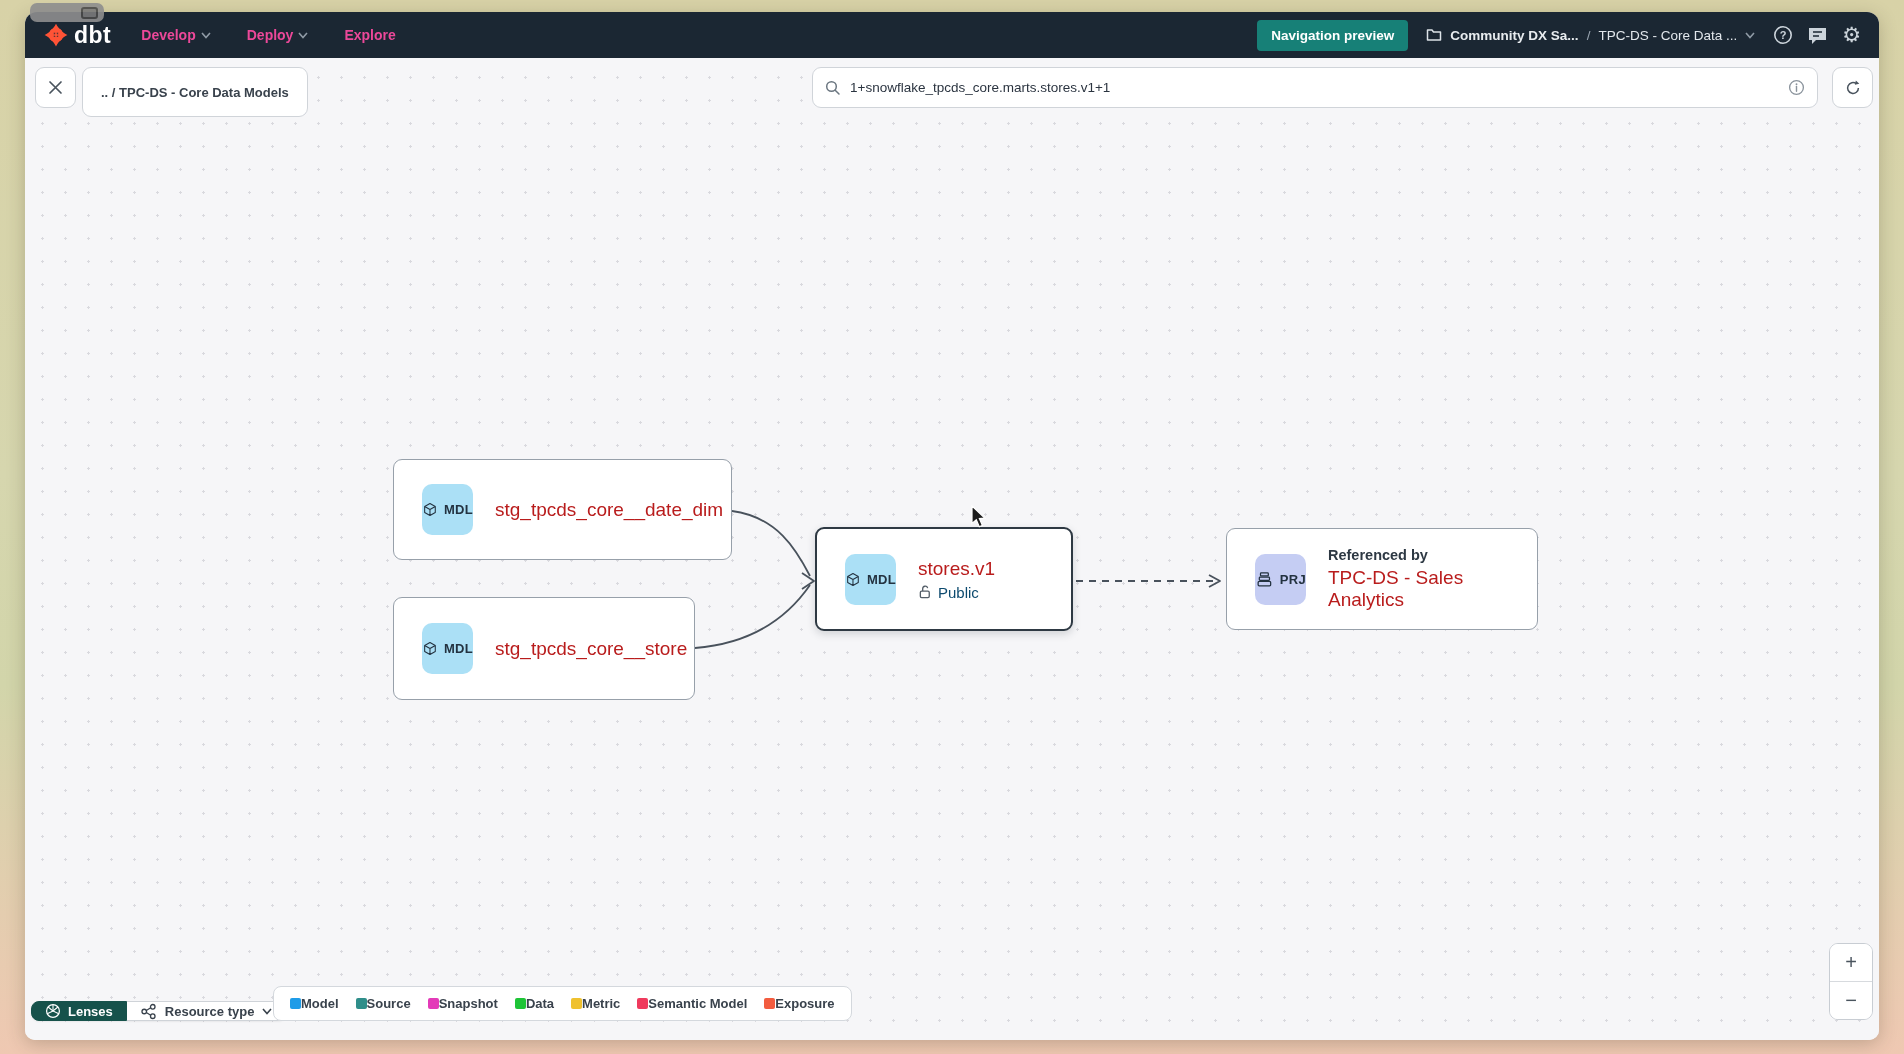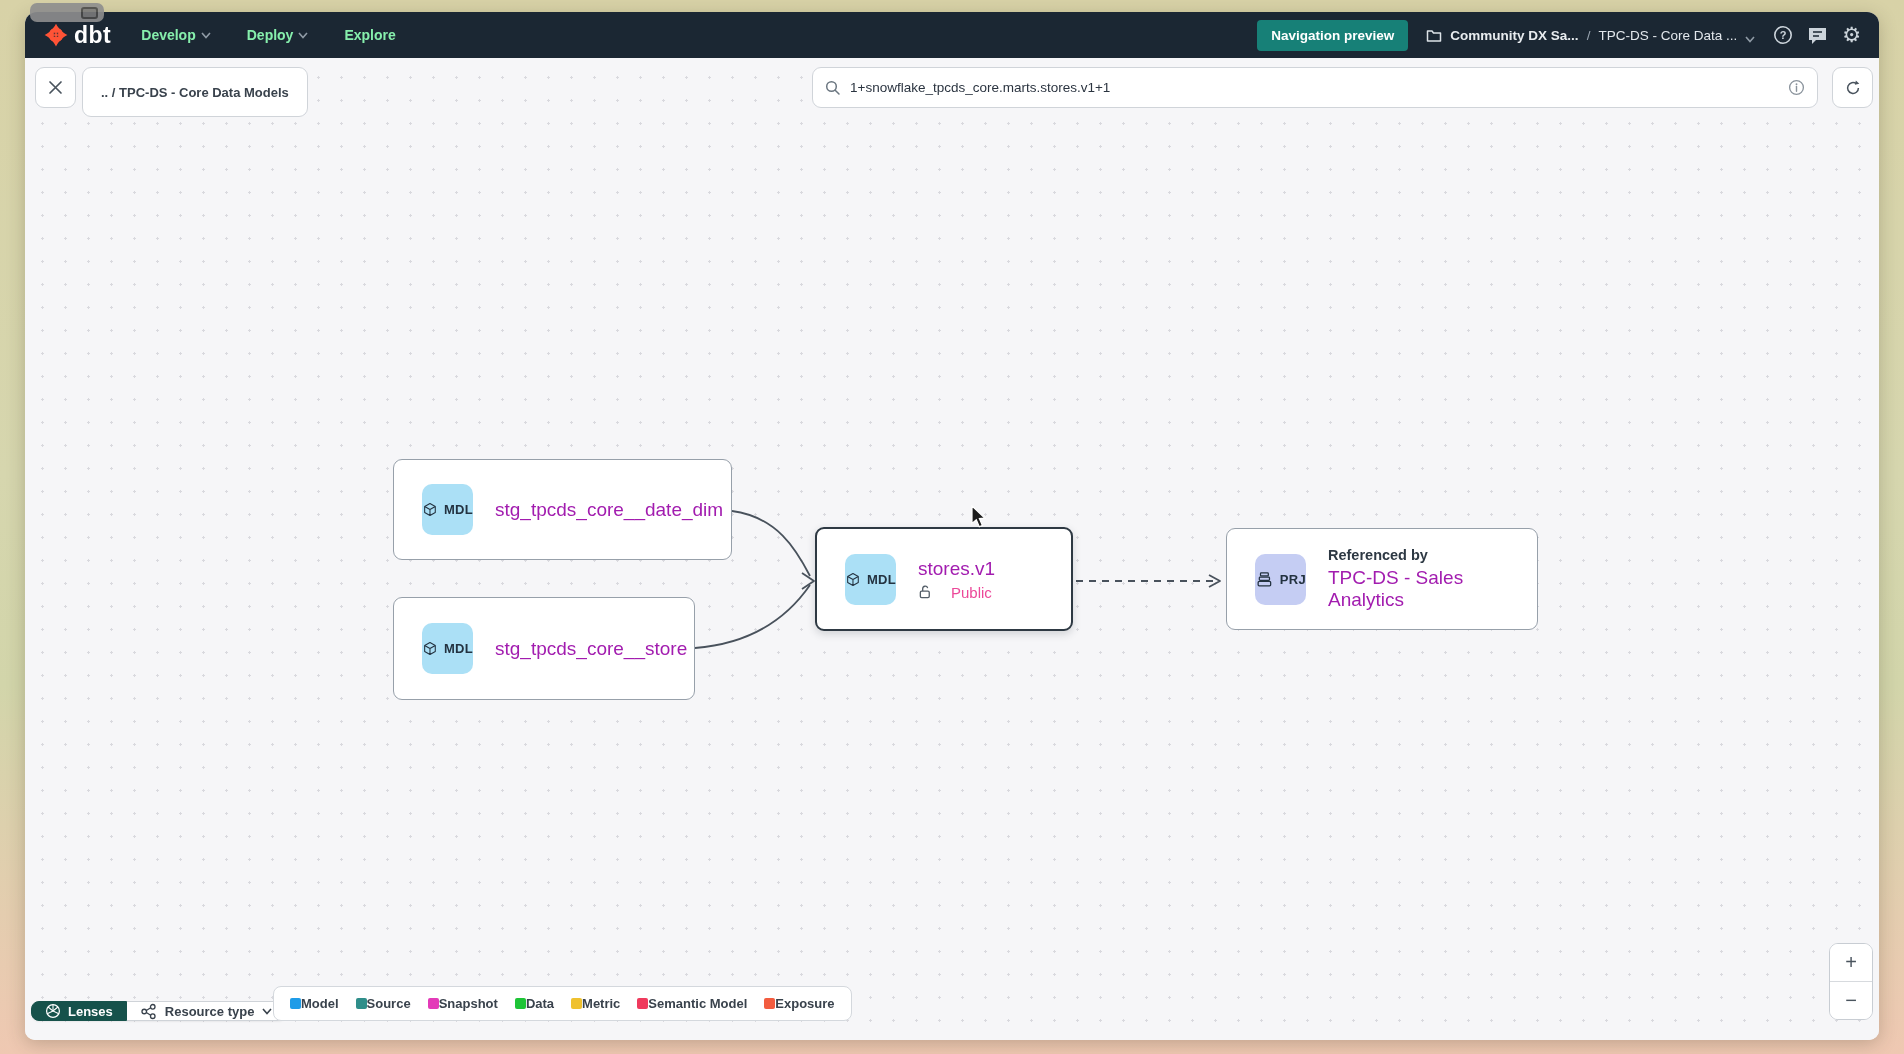--- a/index.html
+++ b/index.html
@@ -21,29 +21,29 @@
     display:flex; align-items:center; justify-content:flex-end; padding-right:6px;
   }
   .artifact-glyph{ width:17px; height:12px; border:2px solid #4a4a4a; border-radius:3px; background:#7a7a7a; }
   
   .navbar {
     position:absolute; left:0; top:0; right:0; height:46px; background:#1b2733;
     display:flex; align-items:center; padding:0 18px; color:#fff; z-index:20;
   }
   .logo { display:flex; align-items:center; gap:5px; margin-right:30px; }
   .logo-text { font-size:23px; font-weight:700; color:#fff; letter-spacing:.5px; }
-  .nav-item { display:flex; align-items:center; gap:5px; font-size:14px; font-weight:700; color:#86efac; margin-right:36px; cursor:pointer; }
+  .nav-item { display:flex; align-items:center; gap:5px; font-size:14px; font-weight:700; color:#ec4899; margin-right:36px; cursor:pointer; }
   .nav-item svg { margin-top:1px; }
   .nav-right { margin-left:auto; display:flex; align-items:center; gap:18px; }
   .preview-btn {
     background:#178077; color:#fff; font-size:13.5px; font-weight:700;
     border:none; border-radius:4px; padding:8px 14px; cursor:pointer;
     font-family:"Liberation Sans", sans-serif;
   }
-  .breadcrumb { display:flex; align-items:flex-end; gap:8px; font-size:13.5px; color:#e8ecef; }
+  .breadcrumb { display:flex; align-items:center; gap:8px; font-size:13.5px; color:#e8ecef; }
   .crumb-project { font-weight:700; }
   .crumb-sep { color:#9aa6b1; }
   .crumb-current { font-weight:400; color:#e2e7ec; }
   .nav-icons { display:flex; align-items:center; gap:14px; }
   .icon-btn { background:none; border:none; cursor:pointer; display:flex; align-items:center; justify-content:center; padding:0; }
   .gear-glyph { font-size:21px; color:#ccd4db; line-height:1; font-family:"DejaVu Sans", sans-serif; }
   
   .canvas {
     position:absolute; left:0; top:46px; right:0; bottom:0;
     background-color:#f6f6f8;
@@ -67,24 +67,24 @@
     display:flex; align-items:center; gap:22px; padding-left:28px; cursor:pointer; z-index:2;
   }
   .node.selected { border:2px solid #2e3943; box-shadow:0 3px 8px rgba(40,50,60,.18); }
   .badge {
     width:51px; height:51px; border-radius:10px; flex:none;
     display:flex; flex-direction:row; align-items:center; justify-content:center; gap:6px;
   }
   .badge-mdl { background:#abe0f6; }
   .badge-prj { background:#c5cdf3; }
   .badge-code { font-size:13px; font-weight:700; color:#233240; letter-spacing:.3px; }
-  .node-label { font-size:19px; color:#a21caf; font-weight:500; }
+  .node-label { font-size:19px; color:#b91c1c; font-weight:500; }
   .node-text { display:flex; flex-direction:column; gap:4px; }
   .node-kicker { font-size:14.5px; font-weight:700; color:#2d3843; }
-  .access-row { display:flex; align-items:center; gap:18px; font-size:15px; color:#ec4899; }
+  .access-row { display:flex; align-items:center; gap:5px; font-size:15px; color:#0c4a6e; }
   
   .bottom-group { position:absolute; left:6px; bottom:19px; display:flex; height:20px; border-radius:8px; box-shadow:0 1px 2px rgba(0,0,0,.06); z-index:5; }
   .lenses-btn {
     background:#16524b; color:#fff; font-size:13px; font-weight:700; border:1px solid #16524b;
     border-radius:8px 0 0 8px; display:flex; align-items:center; gap:7px; padding:0 13px; cursor:pointer;
     font-family:"Liberation Sans", sans-serif;
   }
   .resource-btn {
     background:#fff; color:#39424c; font-size:13px; font-weight:600; border:1px solid #cfd3d8; border-left:none;
     border-radius:0 8px 8px 0; display:flex; align-items:center; gap:8px; padding:0 13px; cursor:pointer;

